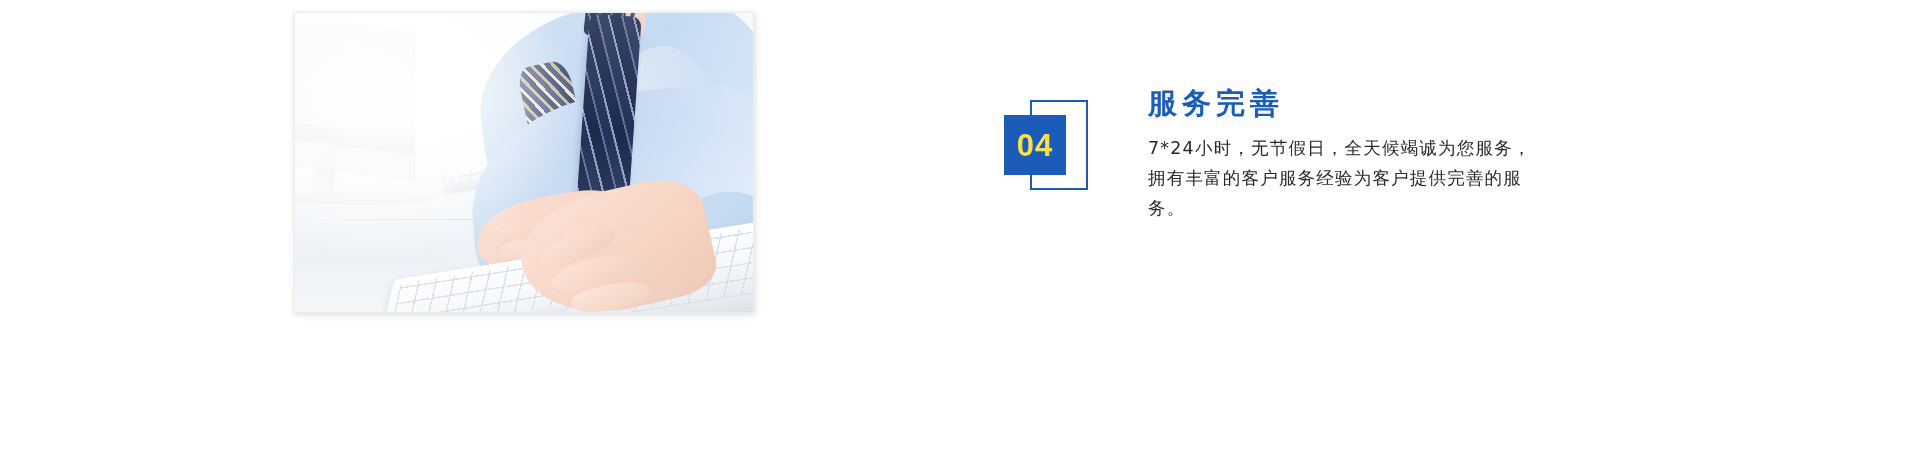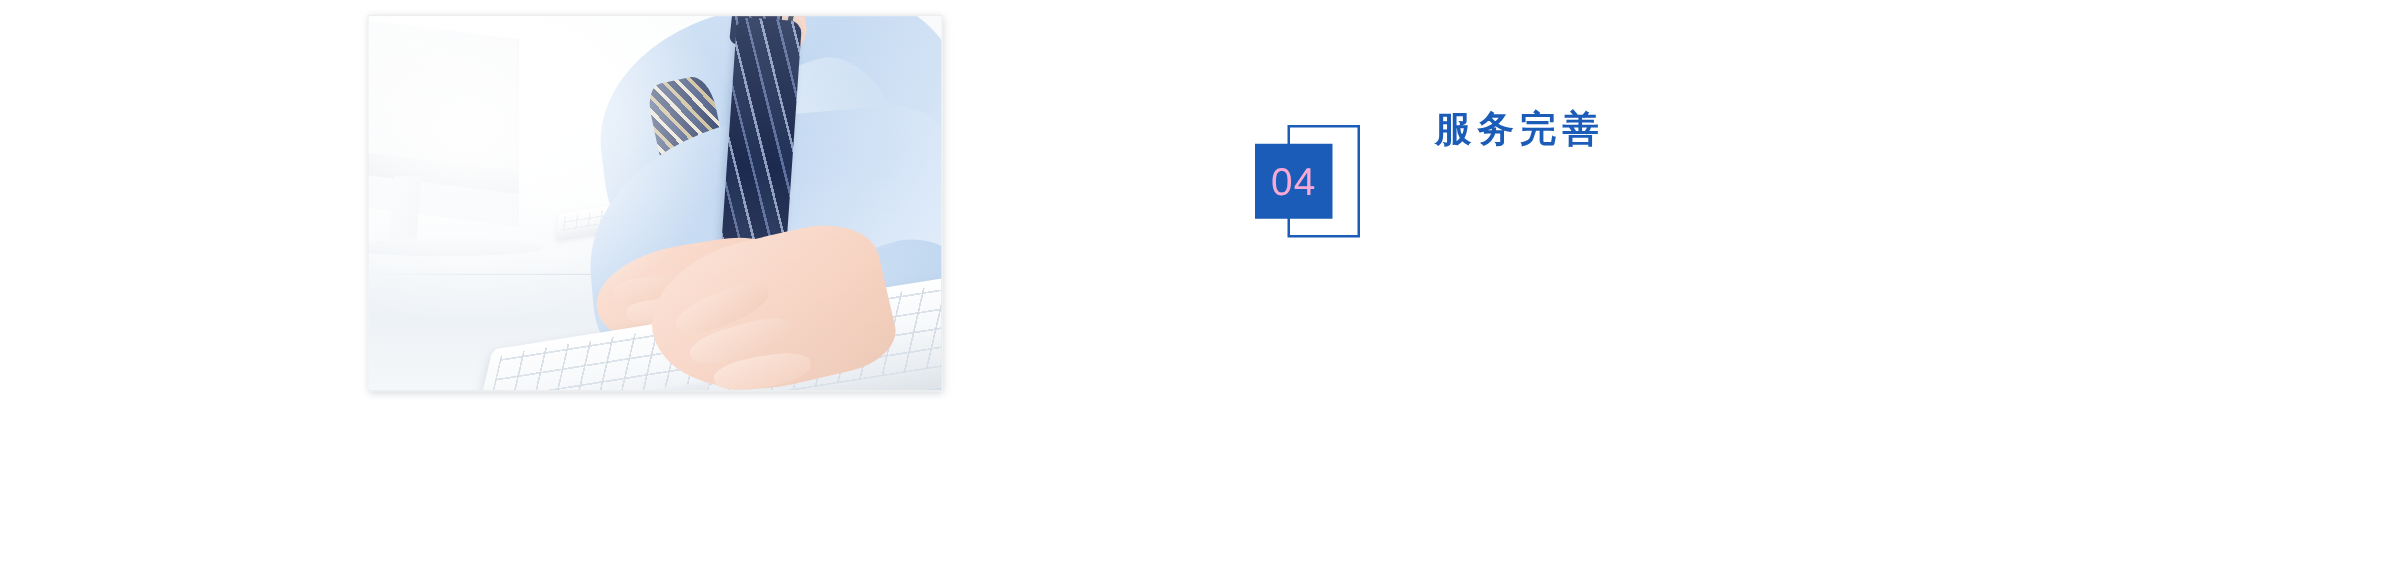--- a/index.html
+++ b/index.html
@@ -365,23 +365,23 @@
     left: 0;
     top: 15px;
     width: 62px;
     height: 60px;
     background: #1a5cb8;
     display: flex;
     align-items: center;
     justify-content: center;
   }
   .badge-number {
-    color: #f9a8d4;
+    color: #fde047;
     font-size: 31px;
-    font-weight: 400;
+    font-weight: 700;
     letter-spacing: 1px;
     font-family: "Liberation Sans", "DejaVu Sans", sans-serif;
     line-height: 1;
   }
 
   .text-col {
     position: absolute;
     left: 100px;
     top: 0;
     width: 400px;
@@ -471,17 +471,18 @@
 
     <div class="badge-wrap">
       <div class="badge-outline"></div>
       <div class="badge-fill">
         <span class="badge-number">04</span>
       </div>
     </div>
 
     <div class="text-col">
       <div class="title">服务完善</div>
+      <div class="desc">7*24小时，无节假日，全天候竭诚为您服务，拥有丰富的客户服务经验为客户提供完善的服务。</div>
     </div>
 
   </div>
 
 </div>
 
 </body></html>

